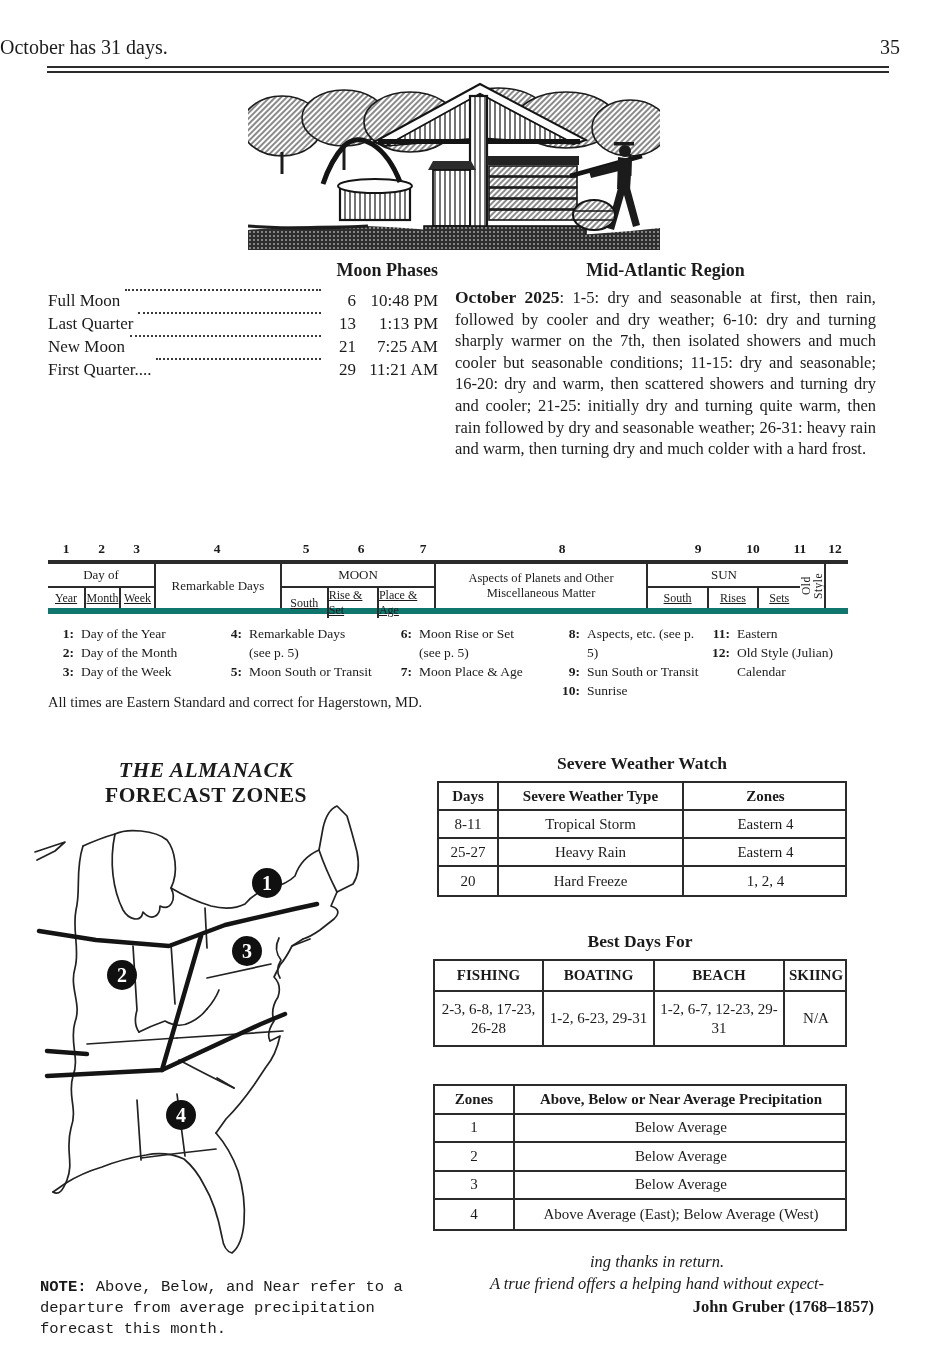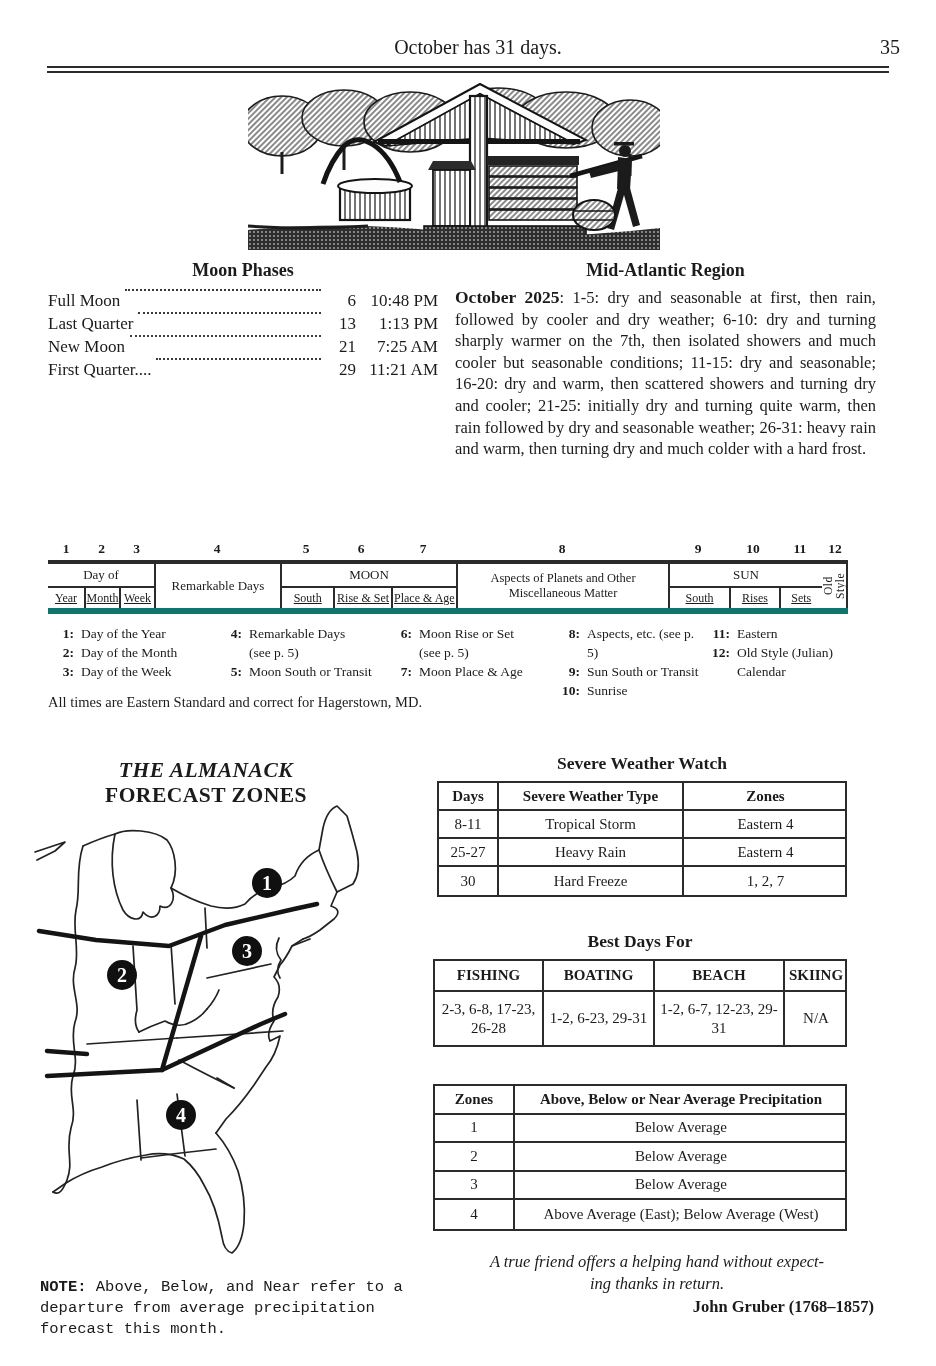--- a/index.html
+++ b/index.html
@@ -6,31 +6,31 @@
   html,body { background:#e8e8e8; }
   .page {
     position: relative; width: 936px; height: 1366px;
     background: #ffffff; color: #1b1b1b;
     font-family: "Liberation Serif", "DejaVu Serif", serif;
     margin: 0 auto; overflow: hidden;
   }
   .abs { position: absolute; }
 
   
-  .hdr-title { top: 36px; left: 0; width: 936px; text-align: center; font-size: 20px; padding-left: 20px; }
+  .hdr-title { top: 36px; left: 0; width: 936px; font-size: 20px; }
   .hdr-page  { top: 36px; left: 840px; width: 60px; text-align: right; font-size: 20px; }
   .hdr-rule  { top: 66px; left: 47px; width: 842px; height: 7px;
                border-top: 2.5px solid #2b2b2b; border-bottom: 2px solid #2b2b2b; }
 
   
   .engraving { top: 78px; left: 248px; width: 412px; height: 172px; }
 
   
   .moon { top: 260px; left: 48px; width: 390px; }
-  .moon h3 { font-size: 18px; text-align: center; margin-bottom: 8px; }
+  .moon h3 { font-size: 18px; text-align: right; margin-bottom: 8px; }
   .mrow { display: flex; align-items: flex-start; font-size: 17px; line-height: 23px; }
   .mrow .dots { flex: 1; border-bottom: 2px dotted #3a3a3a; margin: 0 5px 4px 5px; }
   .mrow .day  { width: 30px; text-align: right; }
   .mrow .time { width: 82px; text-align: right; }
 
   
   .fcast { top: 260px; left: 455px; width: 421px; }
   .fcast h3 { font-size: 18px; text-align: center; margin-bottom: 6px; }
   .fcast p { font-size: 16.5px; line-height: 21.6px; text-align: justify; }
   .fcast b.lead { font-size: 17.5px; }
@@ -222,21 +222,21 @@
     <div class="ck-table">
       <div class="ck-group" style="width:106px">
         <div class="ck-ghead">Day of</div>
         <div class="ck-subs">
           <div class="ck-sub" style="width:36px">Year</div>
           <div class="ck-sub" style="width:35px">Month</div>
           <div class="ck-sub" style="width:35px">Week</div>
         </div>
       </div>
       <div class="ck-cell" style="width:126px">Remarkable Days</div>
-      <div class="ck-group bl" style="width:176px">
+      <div class="ck-group bl" style="width:154px">
         <div class="ck-ghead">MOON</div>
         <div class="ck-subs">
           <div class="ck-sub" style="width:52px">South</div>
           <div class="ck-sub" style="width:58px">Rise &amp; Set</div>
           <div class="ck-sub" style="width:66px">Place &amp; Age</div>
         </div>
       </div>
       <div class="ck-cell ck-aspects" style="width:212px">Aspects of Planets and Other Miscellaneous Matter</div>
       <div class="ck-group bl" style="width:154px">
         <div class="ck-ghead">SUN</div>
@@ -410,23 +410,23 @@
       </div>
     <div class="last-col">
         <b>Zones</b>
       </div>
     <div>8-11</div>
     <div>Tropical Storm</div>
     <div class="last-col">Eastern 4</div>
     <div>25-27</div>
     <div>Heavy Rain</div>
     <div class="last-col">Eastern 4</div>
-    <div class="last-row">30</div>
+    <div class="last-row">20</div>
     <div class="last-row">Hard Freeze</div>
-    <div class="last-col last-row">1, 2, 7</div>
+    <div class="last-col last-row">1, 2, 4</div>
   </div>
 
   <div class="abs tbl-title bdf-title">Best Days For</div>
   <div class="abs grid bdf">
     <div class="hrow">
         <b>FISHING</b>
       </div>
     <div class="hrow">
         <b>BOATING</b>
       </div>
@@ -453,20 +453,20 @@
     <div class="last-col">Below Average</div>
     <div>2</div>
     <div class="last-col">Below Average</div>
     <div>3</div>
     <div class="last-col">Below Average</div>
     <div class="last-row">4</div>
     <div class="last-col last-row">Above Average (East); Below Average (West)</div>
   </div>
 
   <div class="abs quote">
+    <div class="qline">ing thanks in return.</div>
     <div class="qline">A true friend offers a helping hand without expect-</div>
-    <div class="qline">ing thanks in return.</div>
     <div class="attr">John Gruber (1768–1857)</div>
   </div>
 
   <div class="abs note"><b>NOTE:</b><span> Above, Below, and Near refer to a departure from average precipitation forecast this month.</span></div>
 
 </div>
 
 </body></html>

